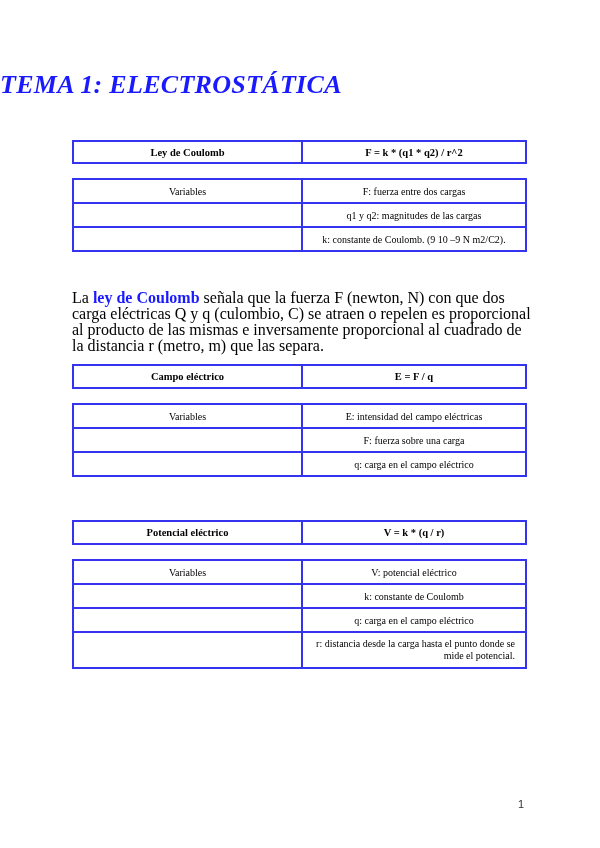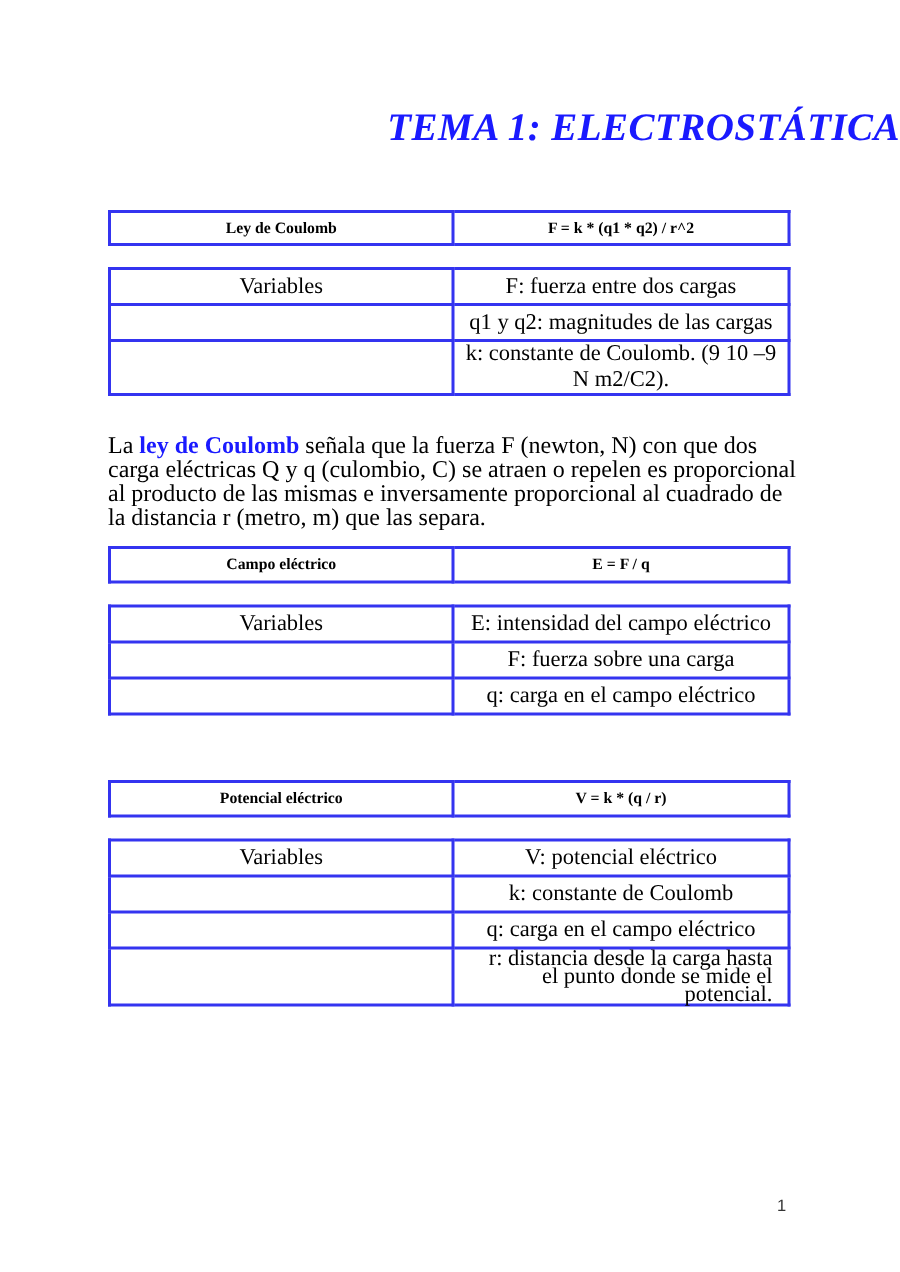--- a/index.html
+++ b/index.html
@@ -1,24 +1,24 @@
 <!DOCTYPE html>
 <html><head>
 <meta charset="utf-8">
 <style>
   html, body { margin:0; padding:0; background:#ffffff; }
   body { width:600px; height:848px; position:relative; overflow:hidden;
          font-family:"Liberation Serif","DejaVu Serif",serif; color:#000; }
-  .title { position:absolute; left:0; width:600px; top:70px; text-align:right;
+  .title { position:absolute; left:0; width:600px; top:70px; text-align:left;
            font-size:26px; font-weight:bold; font-style:italic; color:#1a1aff;
            letter-spacing:0.3px; }
   table.t { position:absolute; left:72px; width:455px; border-collapse:collapse;
             table-layout:fixed; }
   table.t td { border:2px solid #3434f0; padding:0 6px; text-align:center;
-               font-size:15px; vertical-align:middle; }
+               font-size:10px; vertical-align:middle; }
   table.t td.c1 { width:215px; }
   table.hdr td { font-weight:bold; font-size:10.5px; }
   .para { position:absolute; left:72px; width:460px; top:290px; font-size:16px;
           line-height:16px; }
   .para .lk { color:#1a1aff; font-weight:bold; }
   .pageno { position:absolute; left:518px; top:798px; font-size:11px;
             font-family:"Liberation Sans",sans-serif; color:#333; }
 </style>
 </head>
 <body>
@@ -57,21 +57,21 @@
       <tr>
     <td class="c1">Campo eléctrico</td>
     <td>E = F / q</td>
   </tr>
 </tbody>
   </table>
 <table class="t" style="top:403px;">
   <tbody>
       <tr style="height:24px;">
         <td class="c1">Variables</td>
-        <td>E: intensidad del campo eléctrico</td>
+        <td>E: intensidad del campo eléctricas</td>
       </tr>
   <tr style="height:24px;">
         <td class="c1"></td>
         <td>F: fuerza sobre una carga</td>
       </tr>
   <tr style="height:24px;">
         <td class="c1"></td>
         <td>q: carga en el campo eléctrico</td>
       </tr>
 </tbody>

